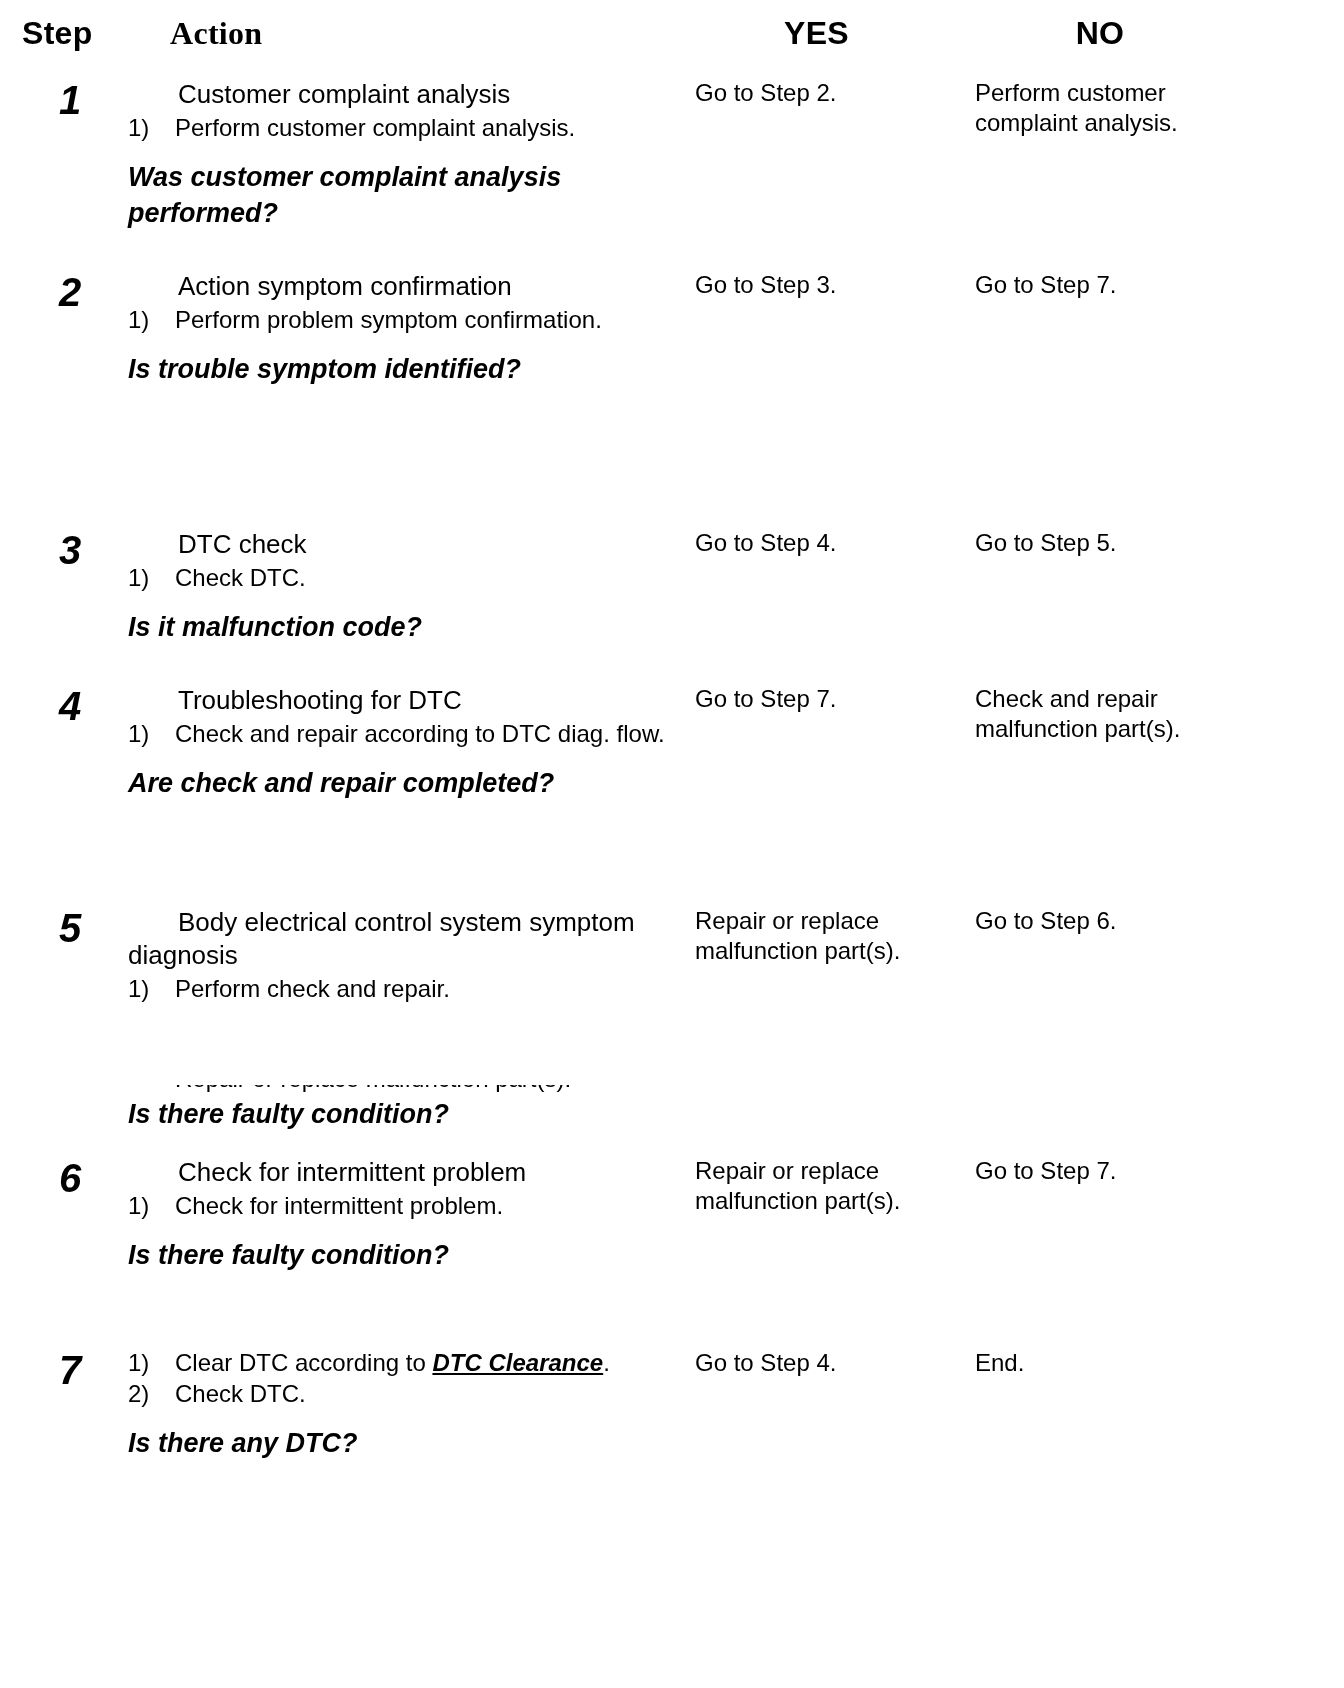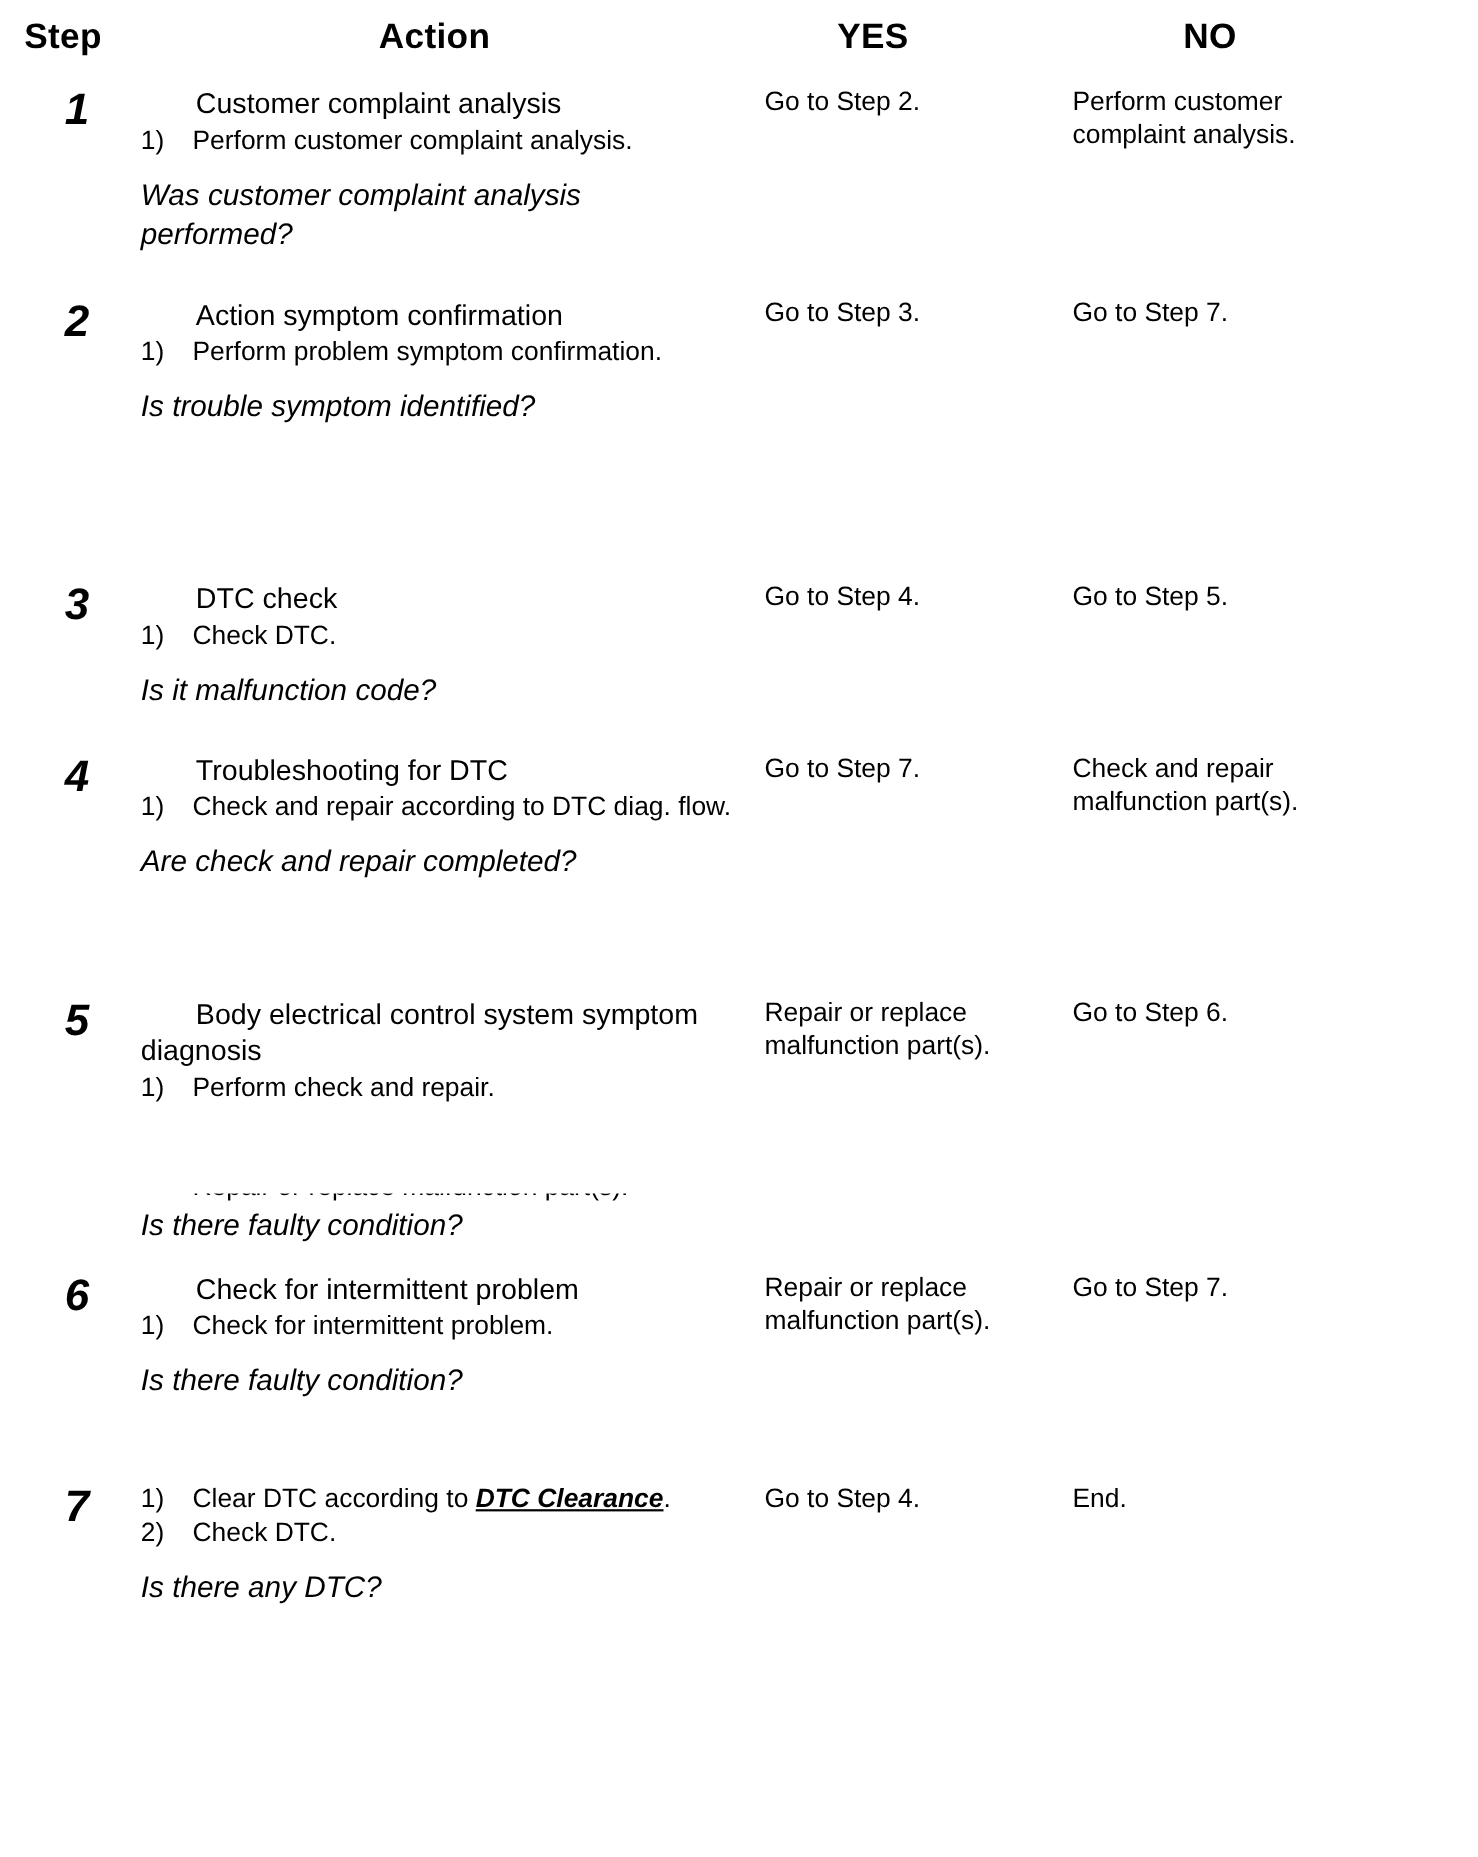--- a/index.html
+++ b/index.html
@@ -32,22 +32,22 @@
   }
   .hdr-cell {
     position: absolute;
     font-weight: bold;
     font-size: 32px;
     line-height: 38px;
     letter-spacing: 0.3px;
     white-space: nowrap;
   }
   .hdr-step   { left: 22px;  width: 100px; text-align: left; }
-  .hdr-action { left: 170px; width: 450px; text-align: center; }
-  .hdr-yes    { left: 676px; width: 235px; text-align: center; }
+  .hdr-action { left: 170px; width: 450px; text-align: left; font-family: Liberation Serif, serif; }
+  .hdr-yes    { left: 699px; width: 235px; text-align: center; }
   .hdr-no     { left: 975px; width: 250px; text-align: center; }
 
   
   .row {
     position: absolute;
     left: 0;
     width: 1344px;
   }
 
   .col-step {
@@ -105,21 +105,21 @@
   }
   .act-list li .marker {
     position: absolute;
     left: 0;
     top: 0;
     width: 38px;
     text-align: left;
   }
 
   .act-question {
-    font-weight: normal;
+    font-weight: bold;
     font-style: italic;
     font-size: 27px;
     line-height: 36px;
     margin-top: 16px;
   }
 
   .xref {
     font-weight: bold;
     font-style: italic;
     text-decoration: underline;

